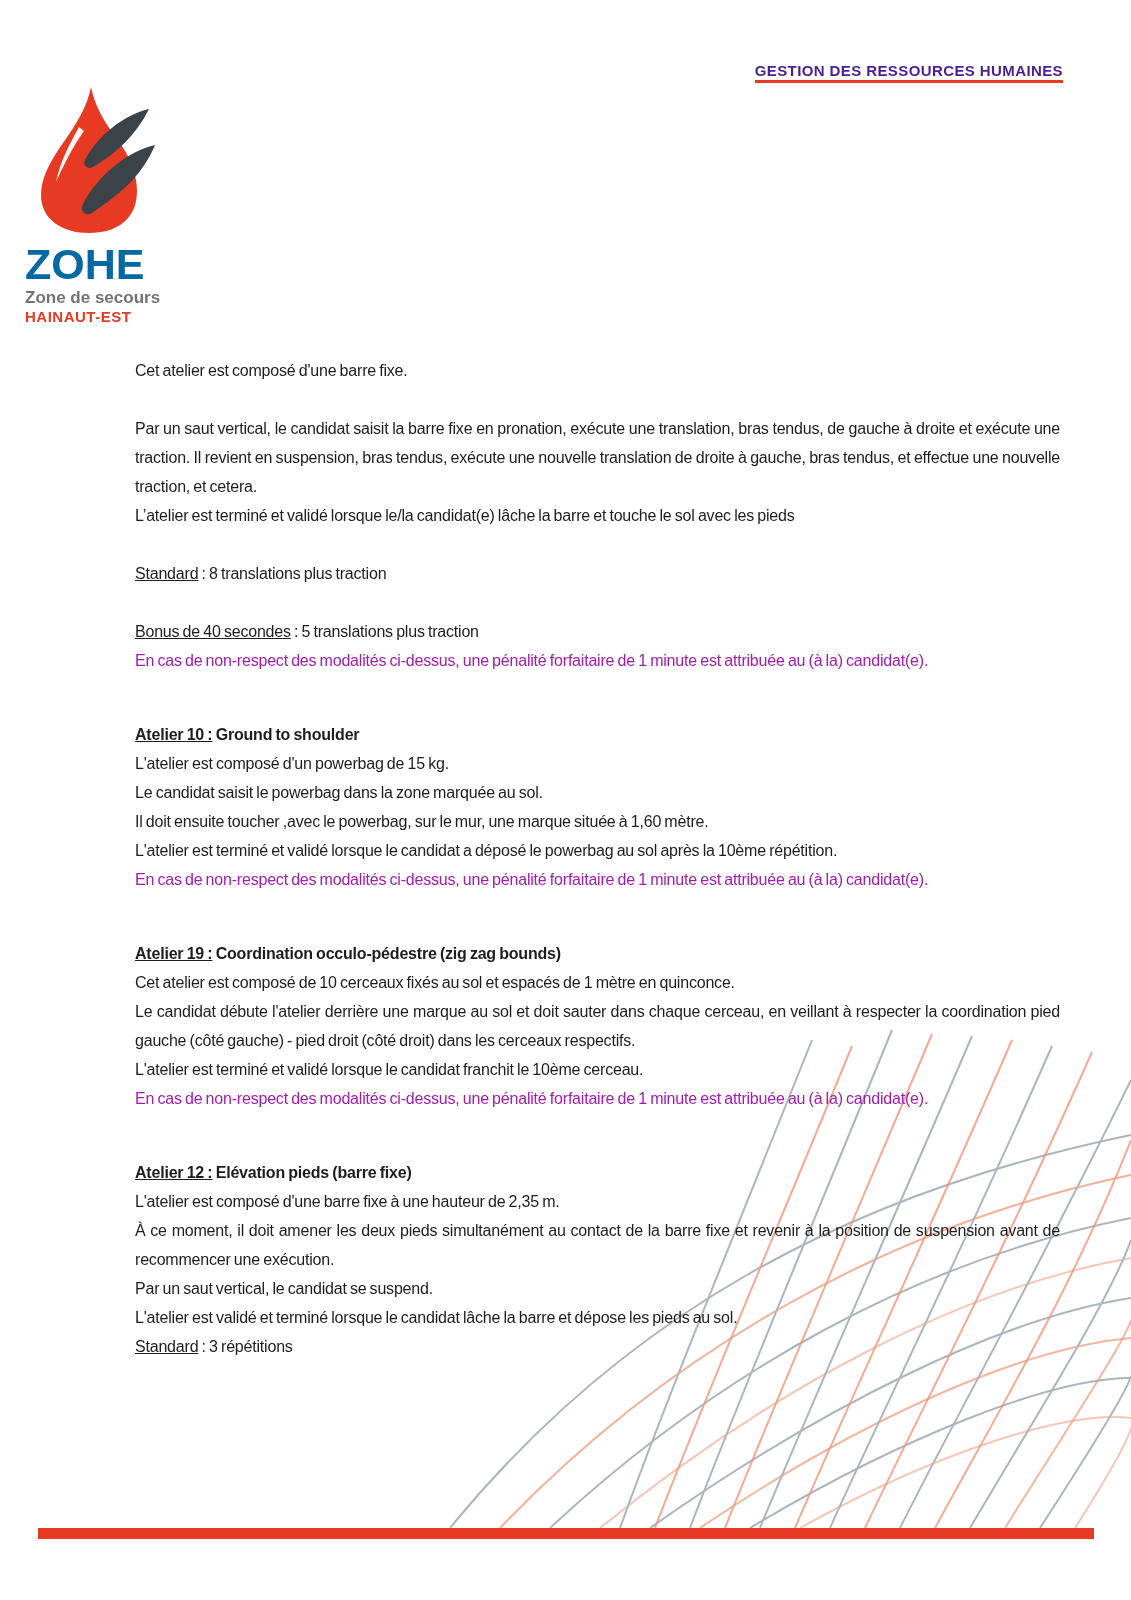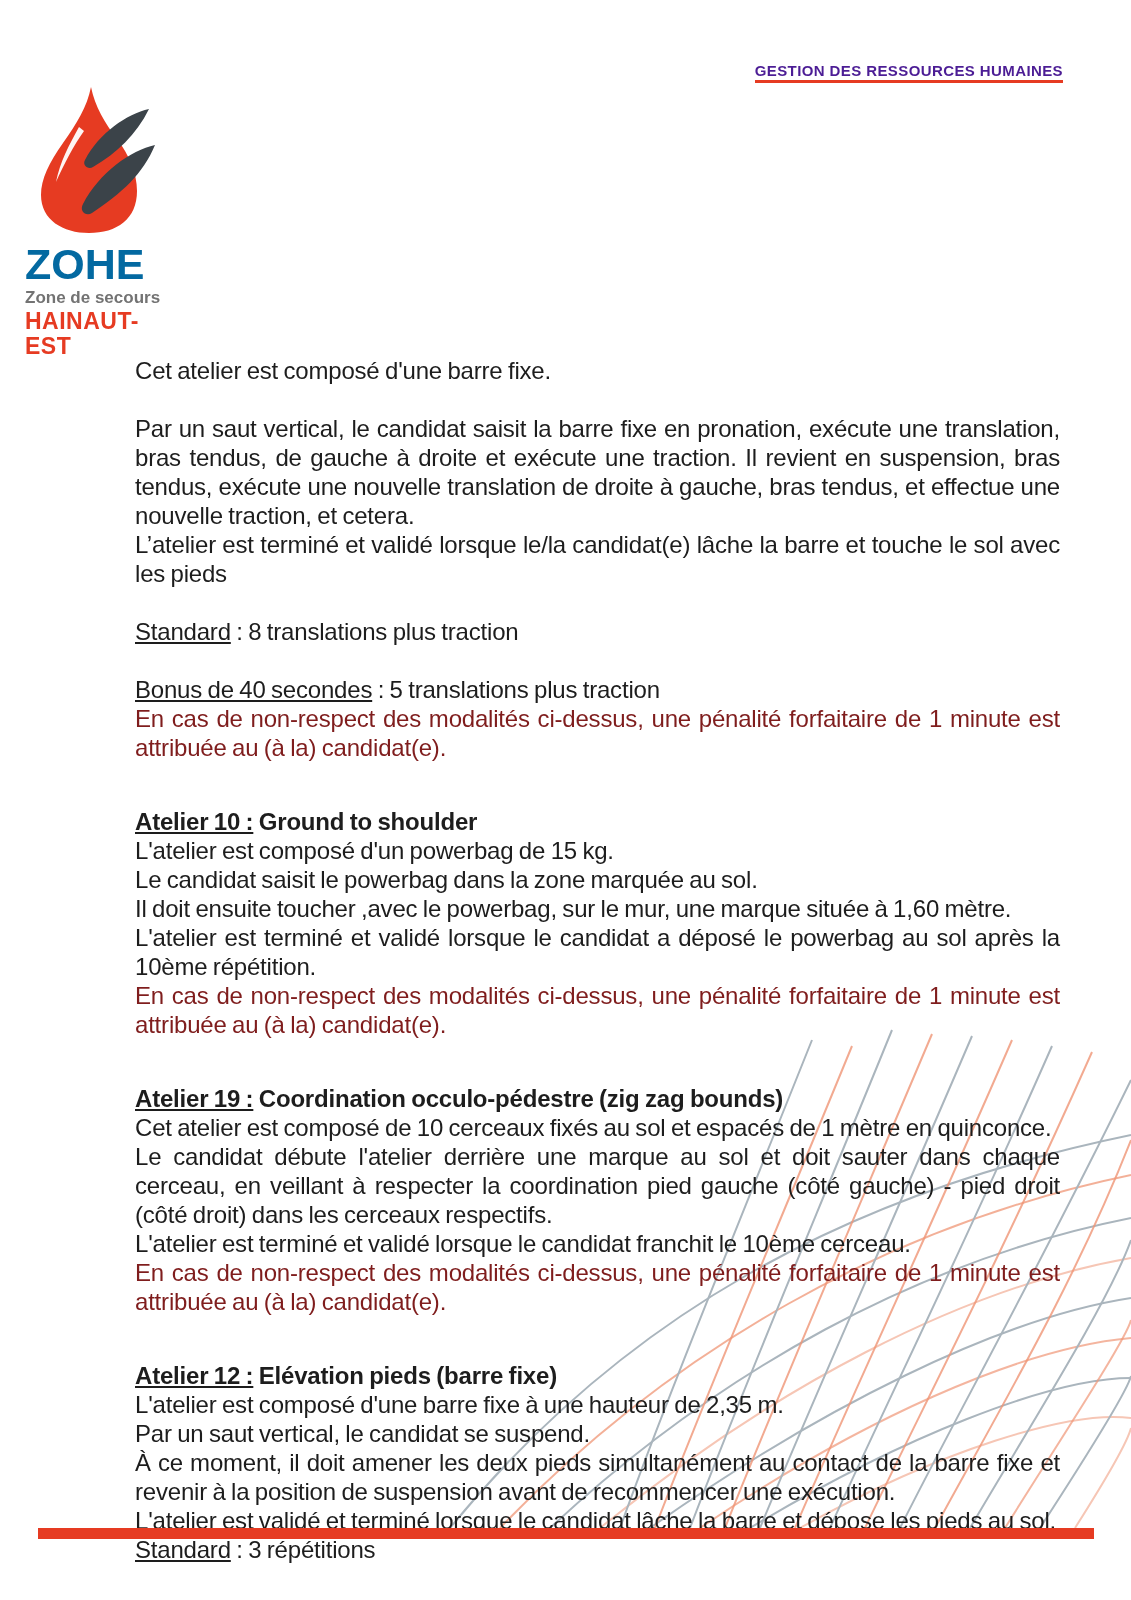--- a/index.html
+++ b/index.html
@@ -45,43 +45,43 @@
     margin-top: 2px;
   }
   .logo .sub1 {
     font-size: 17px;
     font-weight: bold;
     color: #737373;
     line-height: 1.1;
     margin-top: 3px;
   }
   .logo .sub2 {
-    font-size: 23px;
+    font-size: 15px;
     font-weight: bold;
     color: #e63b22;
     letter-spacing: 0.5px;
     line-height: 1.1;
     margin-top: 1px;
   }
 
   
   .doc-body {
     position: absolute;
     left: 135px;
     top: 356px;
     width: 925px;
-    font-size: 24px;
+    font-size: 16px;
     line-height: 29px;
     letter-spacing: -0.2px;
     word-spacing: -1px;
     z-index: 1;
   }
   .par { margin: 0; }
   .justify { text-align: justify; }
-  .penalty { color: #7f1d1d; }
+  .penalty { color: #a21caf; }
   .heading { font-weight: bold; margin-top: 16px; }
   .run-u { text-decoration: underline; }
   .run-b { font-weight: bold; }
   .spacer { height: 29px; }
 
   
   .curves {
     position: absolute;
     left: 440px;
     top: 1020px;
@@ -169,21 +169,21 @@
       <div class="par penalty justify"><span class="">En cas de non-respect des modalités ci-dessus, une pénalité forfaitaire de 1 minute est attribuée au (à la) candidat(e).</span></div>
       <div class="spacer"></div>
       <div class="par heading"><span class="run-u run-b">Atelier 19 :</span><span class="run-b"> Coordination occulo-pédestre (zig zag bounds)</span></div>
       <div class="par body"><span class="">Cet atelier est composé de 10 cerceaux fixés au sol et espacés de 1 mètre en quinconce.</span></div>
       <div class="par body justify"><span class="">Le candidat débute l'atelier derrière une marque au sol et doit sauter dans chaque cerceau, en veillant à respecter la coordination pied gauche (côté gauche) - pied droit (côté droit) dans les cerceaux respectifs.</span></div>
       <div class="par body"><span class="">L'atelier est terminé et validé lorsque le candidat franchit le 10ème cerceau.</span></div>
       <div class="par penalty justify"><span class="">En cas de non-respect des modalités ci-dessus, une pénalité forfaitaire de 1 minute est attribuée au (à la) candidat(e).</span></div>
       <div class="spacer"></div>
       <div class="par heading"><span class="run-u run-b">Atelier 12 :</span><span class="run-b"> Elévation pieds (barre fixe)</span></div>
       <div class="par body"><span class="">L'atelier est composé d'une barre fixe à une hauteur de 2,35 m.</span></div>
+      <div class="par body justify"><span class="">À ce moment, il doit amener les deux pieds simultanément au contact de la barre fixe et revenir à la position de suspension avant de recommencer une exécution.</span></div>
       <div class="par body"><span class="">Par un saut vertical, le candidat se suspend.</span></div>
-      <div class="par body justify"><span class="">À ce moment, il doit amener les deux pieds simultanément au contact de la barre fixe et revenir à la position de suspension avant de recommencer une exécution.</span></div>
       <div class="par body"><span class="">L'atelier est validé et terminé lorsque le candidat lâche la barre et dépose les pieds au sol.</span></div>
       <div class="par body"><span class="run-u">Standard</span><span class=""> : 3 répétitions</span></div>
     </div>
 
   <div class="footer-bar"></div>
 
 </div>
 
 </body></html>

